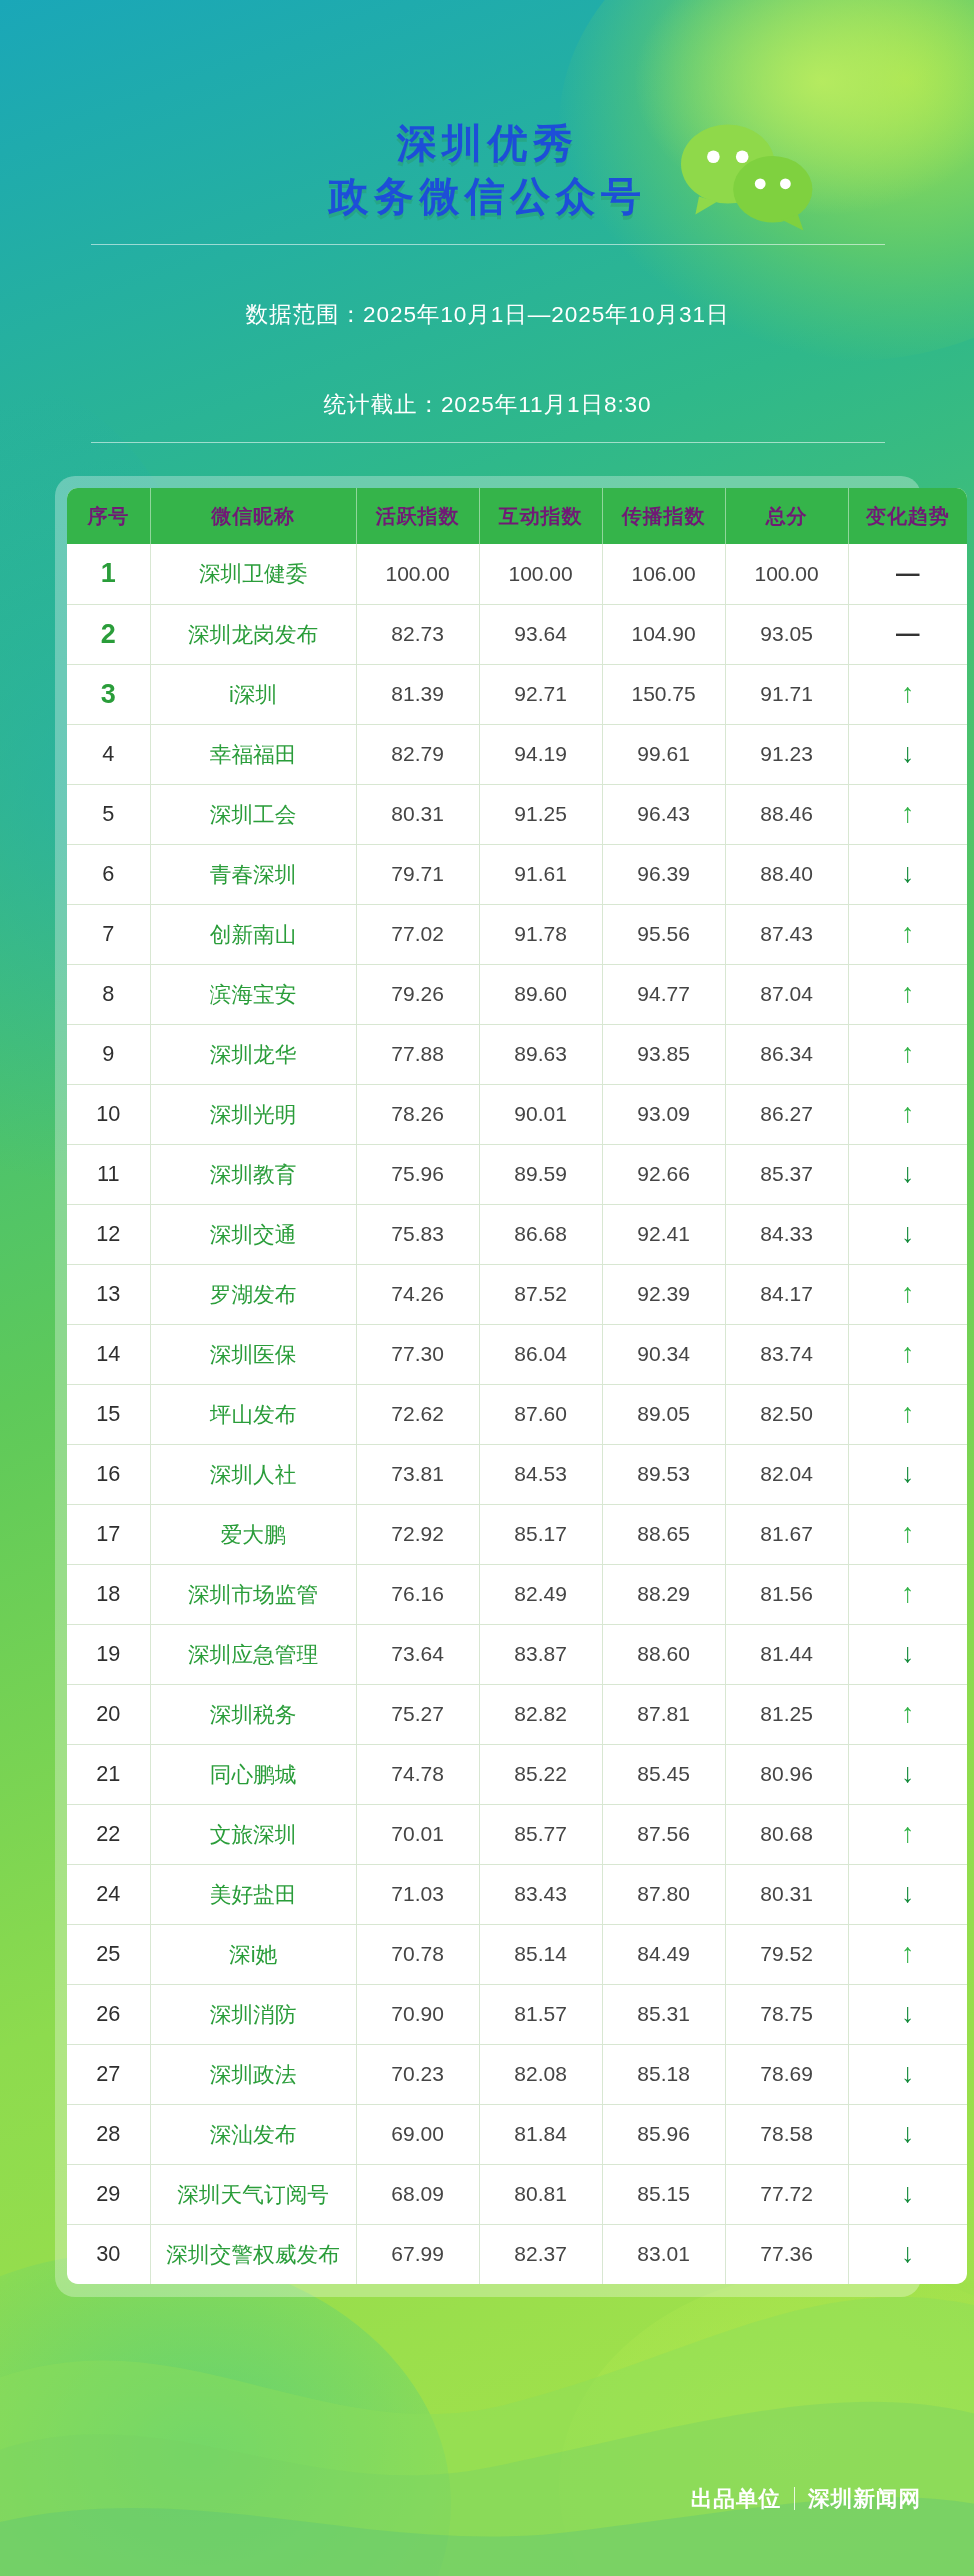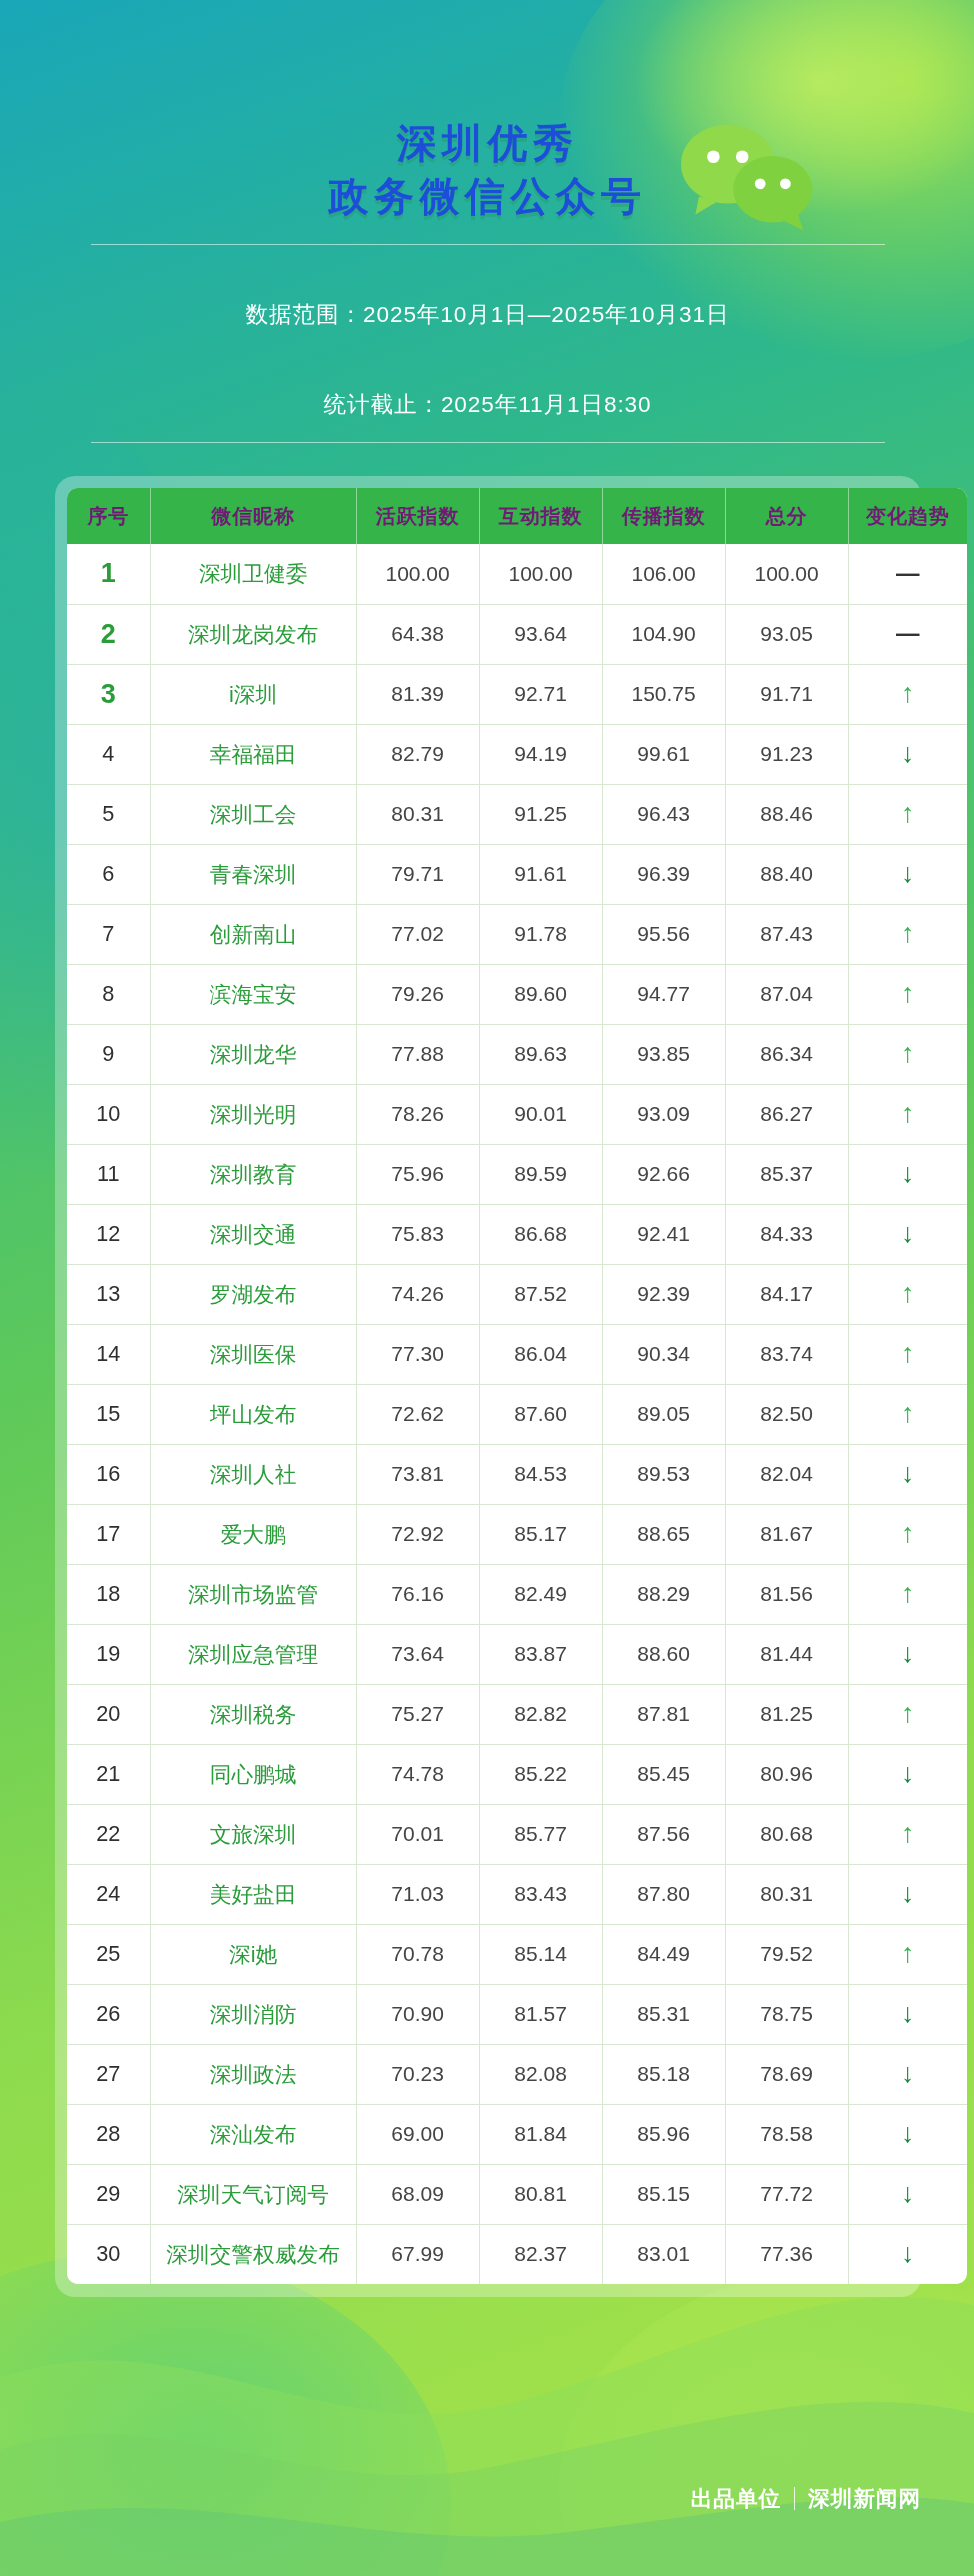--- a/index.html
+++ b/index.html
@@ -231,21 +231,21 @@
             <td><span class="name">深圳卫健委</span></td>
             <td><span class="num">100.00</span></td>
             <td><span class="num">100.00</span></td>
             <td><span class="num">106.00</span></td>
             <td><span class="num">100.00</span></td>
             <td><span class="trend flat">—</span></td>
           </tr>
           <tr>
             <td><span class="rank top">2</span></td>
             <td><span class="name">深圳龙岗发布</span></td>
-            <td><span class="num">64.38</span></td>
+            <td><span class="num">82.73</span></td>
             <td><span class="num">93.64</span></td>
             <td><span class="num">104.90</span></td>
             <td><span class="num">93.05</span></td>
             <td><span class="trend flat">—</span></td>
           </tr>
           <tr>
             <td><span class="rank top">3</span></td>
             <td><span class="name">i深圳</span></td>
             <td><span class="num">81.39</span></td>
             <td><span class="num">92.71</span></td>

